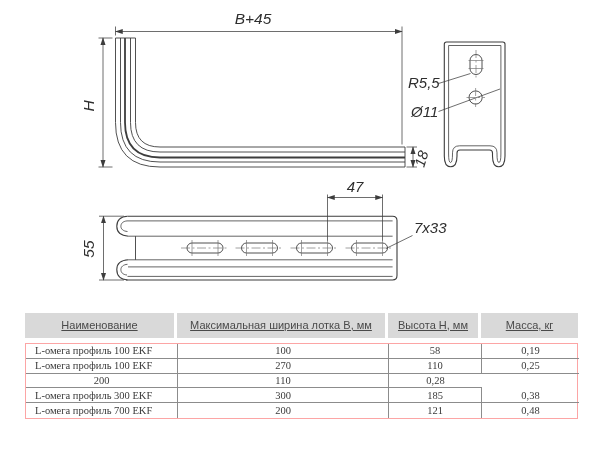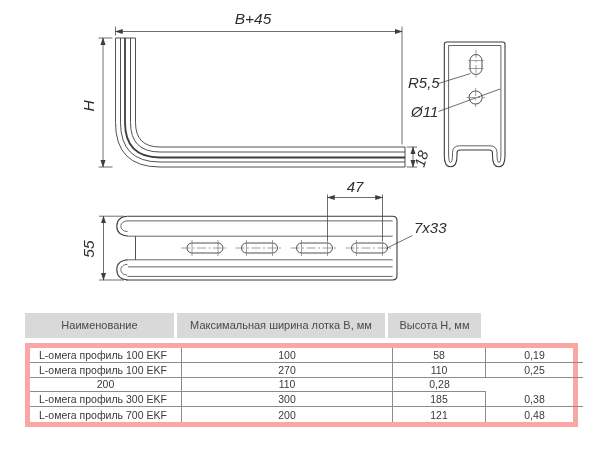--- a/index.html
+++ b/index.html
@@ -10,24 +10,24 @@
   svg{display:block;}
   svg text{
     font-family:"Liberation Sans",sans-serif;
     font-style:italic;fill:#2e2e2e;
   }
   .spec-table{position:absolute;left:25px;top:313px;width:553px;}
   .thead,.trow{display:grid;grid-template-columns:152px 211px 93px 97px;}
   .th{
     background:#d9d9d9;height:25px;display:flex;align-items:center;justify-content:center;
     font-size:11px;color:#4a4a4a;border-right:3px solid #ffffff;box-sizing:border-box;
-    text-align:center;line-height:1.05;
+    text-align:center;line-height:1.05;text-decoration:underline;
   }
   .th:last-child{border-right:none;}
-  .tbody{margin-top:5px;border:5px solid #fca5a5;}
+  .tbody{margin-top:5px;border:1px solid #fca5a5;font-family:Liberation Serif, serif;}
   .td{
     height:14.8px;display:flex;align-items:center;justify-content:center;
     font-size:10.5px;color:#3a3a3a;box-sizing:border-box;
     border-right:1px solid #8c8c8c;border-bottom:1px solid #8c8c8c;
     white-space:nowrap;overflow:hidden;
   }
   .td.name{justify-content:flex-start;padding-left:9px;}
   .td:last-child{border-right:none;}
   .trow:last-child .td{border-bottom:none;}
 </style>
@@ -140,20 +140,21 @@
 
   <path d="M412.5 235.5 L386 248.5" stroke="#3d3d3d" stroke-width="0.75" fill="none"></path>
   <text x="414" y="233" text-anchor="start" font-size="15">7x33</text>
 </svg>
 
 <div class="spec-table">
   <div class="thead">
     <div class="th">Наименование</div>
     <div class="th">Максимальная ширина лотка В, мм</div>
     <div class="th">Высота Н, мм</div>
+    <div class="th">Масса, кг</div>
   </div>
   <div class="tbody">
     <div class="trow">
       <div class="td name">L-омега профиль 100 EKF</div>
       <div class="td">100</div>
       <div class="td">58</div>
       <div class="td">0,19</div>
     </div>
     <div class="trow">
       <div class="td name">L-омега профиль 100 EKF</div>

